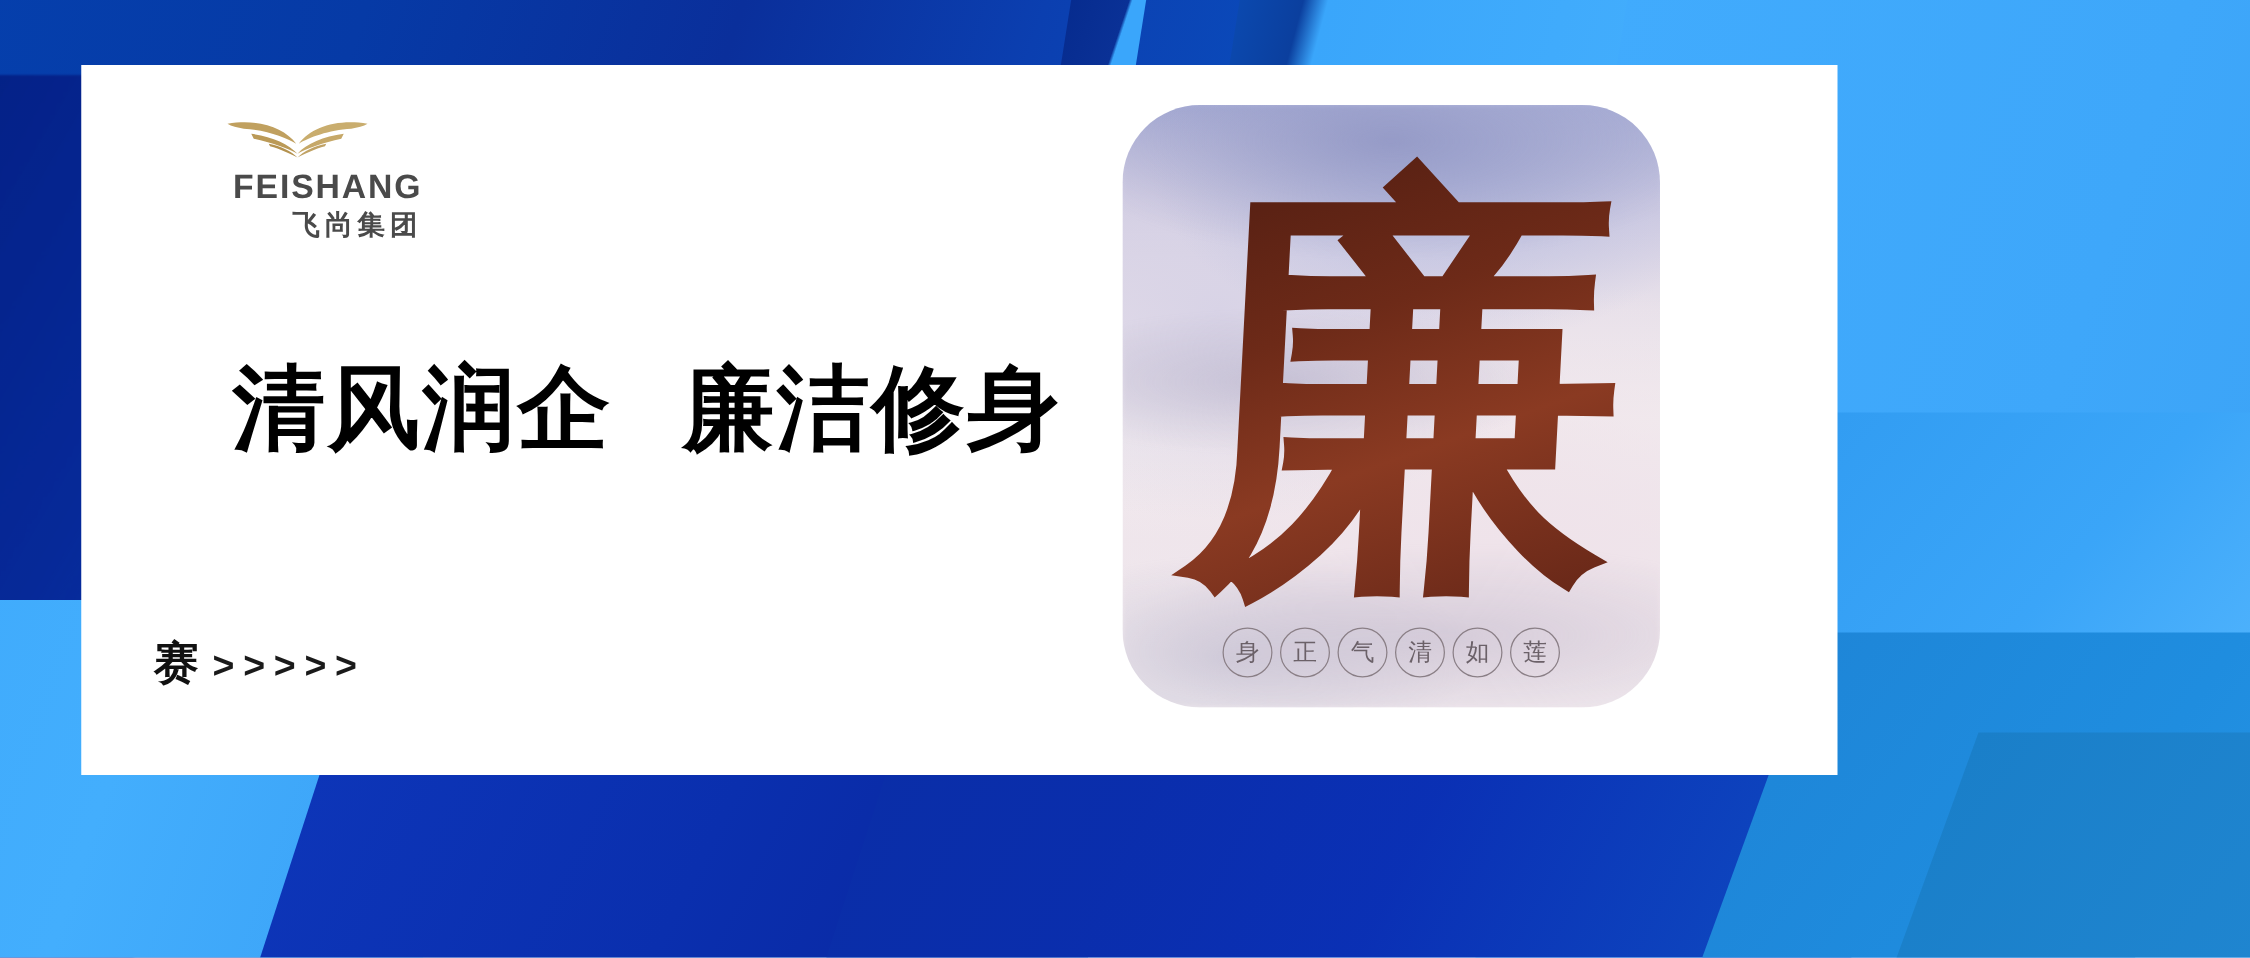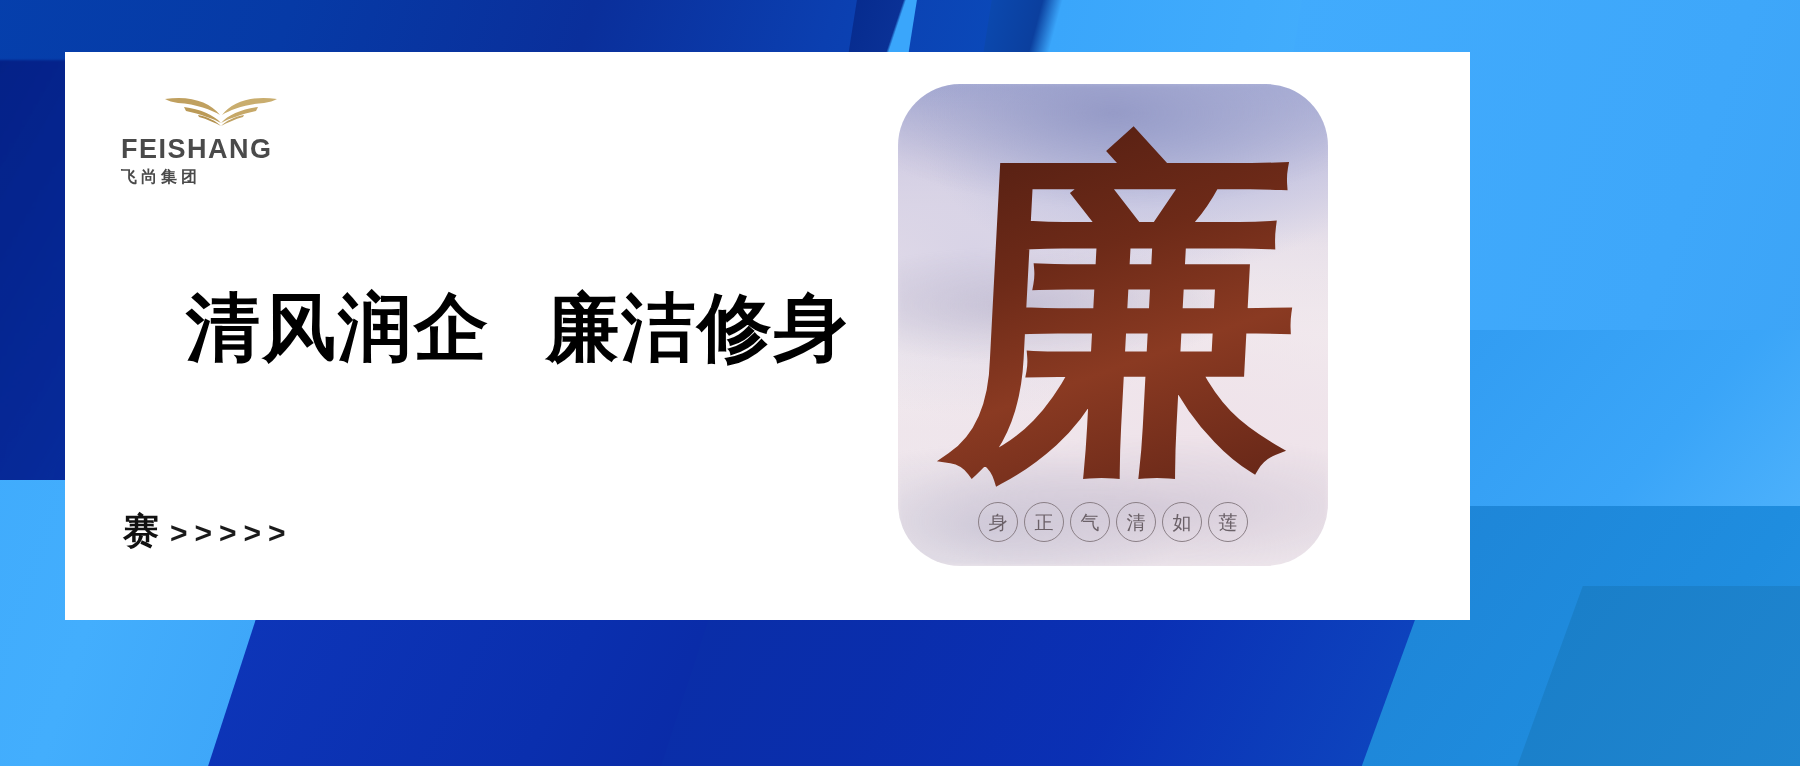--- a/index.html
+++ b/index.html
@@ -82,40 +82,40 @@
   
   .card{
     position:absolute;
     left:65px;top:52px;
     width:1405px;height:568px;
     background:#ffffff;
   }
 
   
   .brand{
-    position:absolute;left:56px;top:40px;
+    position:absolute;left:73px;top:40px;
     width:200px;
-    text-align:left;
+    text-align:right;
   }
   .brand-wing{
     display:block;margin:0 auto 4px auto;
   }
   .brand-latin{
     font-family:"Liberation Sans","DejaVu Sans",sans-serif;
     font-weight:700;
     font-size:27px;
     letter-spacing:1.5px;
     color:#4a4a4a;
     line-height:1;
   }
   .brand-cn{
     margin-top:6px;
     font-family:"Liberation Sans","DejaVu Sans",sans-serif;
     font-weight:700;
-    font-size:16px;
+    font-size:22px;
     letter-spacing:4px;
     color:#4a4a4a;
     line-height:1;
   }
 
   
   .headline{
     position:absolute;left:75px;top:238px;
     font-family:"DejaVu Sans","Liberation Sans",sans-serif;
     font-weight:700;

